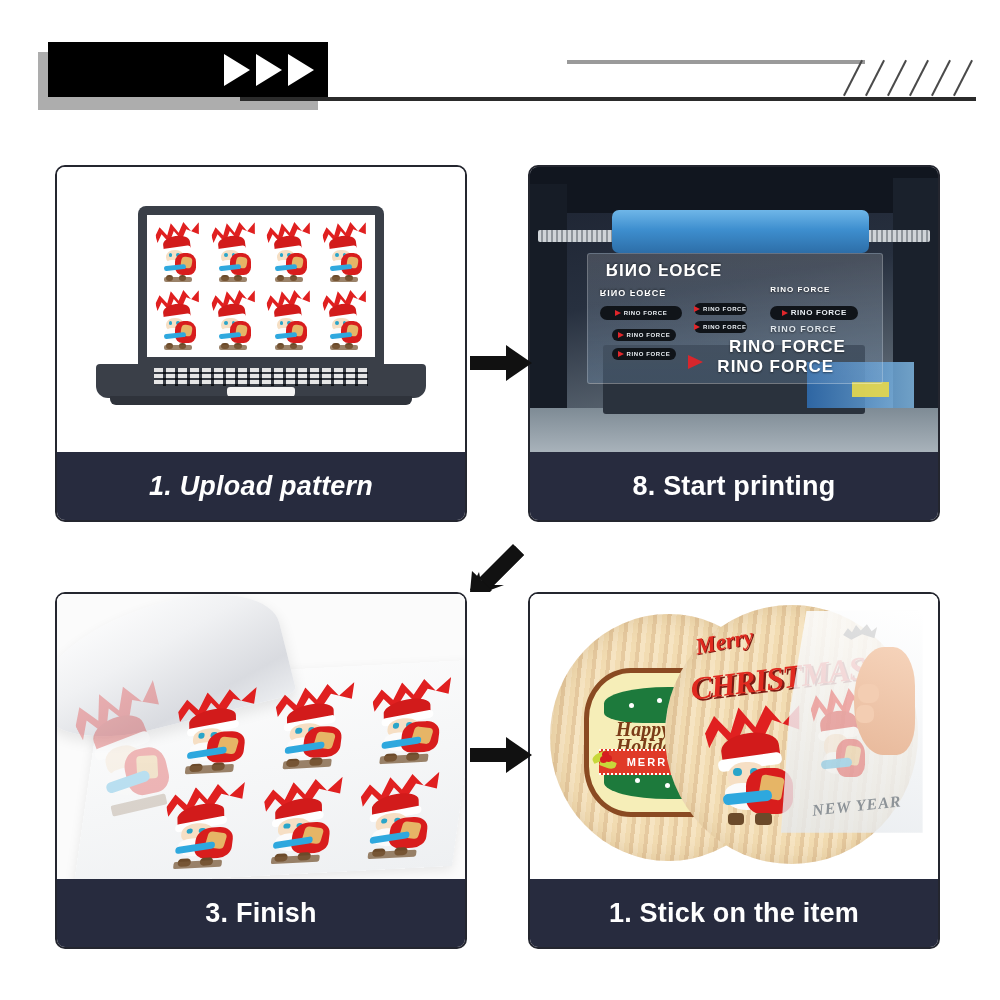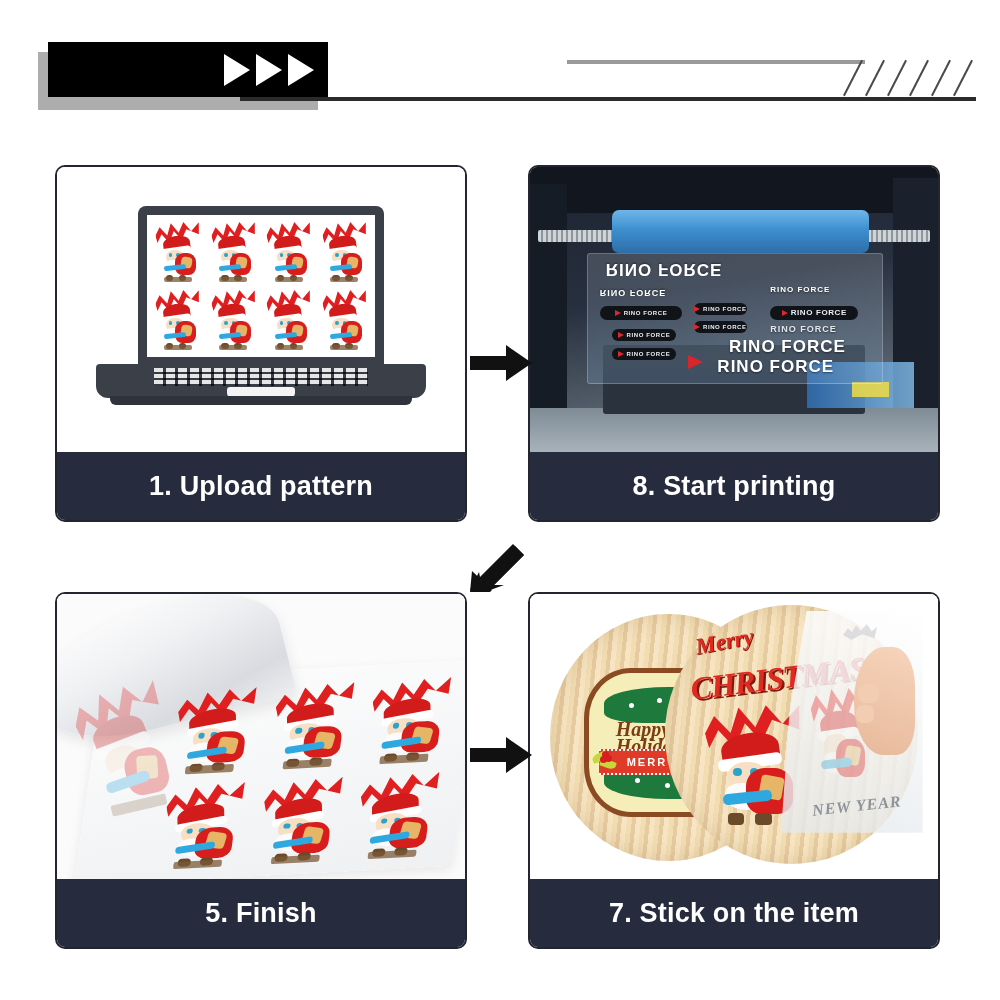--- a/index.html
+++ b/index.html
@@ -68,21 +68,21 @@
     box-sizing:border-box;
   }
   .card-media{position:absolute;left:0;top:0;right:0;overflow:hidden;background:#fff;}
   .caption{
     position:absolute;left:0;right:0;bottom:0;
     background:#272b3e;
     display:flex;align-items:center;justify-content:center;
     color:#ffffff;font-size:27px;font-weight:bold;letter-spacing:0.2px;
   }
 
-  #card1{left:55px;top:165px;width:412px;height:357px;}
+  #card1{left:55px;top:165px;width:412px;height:357px;font-style:italic;}
   #card1 .card-media{height:287px;}
   #card1 .caption{height:68px;}
 
   #card2{left:528px;top:165px;width:412px;height:357px;}
   #card2 .card-media{height:287px;}
   #card2 .caption{height:68px;}
 
   #card3{left:55px;top:592px;width:412px;height:357px;}
   #card3 .card-media{height:287px;}
   #card3 .caption{height:68px;}
@@ -628,21 +628,21 @@
               <span class="body"></span>
               <span class="sack"></span>
             <span class="scarf"></span>
               <span class="boot" style="left:28%"></span>
               <span class="boot" style="left:52%"></span>
             <span class="txt"></span>
           </div>
         </div>
       </div>
     </div>
-    <div class="caption">5. Finish</div>
+    <div class="caption">3. Finish</div>
   </div>
 
   <div class="card" id="card4">
     <div class="card-media">
       <div class="wood">
 
         <div class="disc" id="discA">
           <div class="badgeA">
             <span class="greenTop">
               <i class="snow" style="left:18%;top:44%"></i>
@@ -703,21 +703,21 @@
           </div>
 
           <div class="hand">
             <i class="finger" style="left:6%;top:34%;width:34%;height:18%;"></i>
             <i class="finger" style="left:2%;top:54%;width:30%;height:16%;"></i>
           </div>
         </div>
 
       </div>
     </div>
-    <div class="caption">7. Stick on the item</div>
+    <div class="caption">1. Stick on the item</div>
   </div>
 
   <svg class="arrow-r" style="left:470px;top:345px;" viewBox="0 0 62 36">
     <polygon points="0,11 36,11 36,0 62,18 36,36 36,25 0,25" fill="#111111"></polygon>
   </svg>
 
   <svg class="arrow-d" style="left:468px;top:540px;" viewBox="0 0 58 58">
     <polygon points="47,6 56,15 26,45 36,45 17,52 2,50 11,32 13,42" fill="#111111"></polygon>
     <polygon points="45,4 56,15 22,49 11,38" fill="#111111"></polygon>
     <polygon points="22,52 2,52 4,31 24,50" fill="#111111"></polygon>

